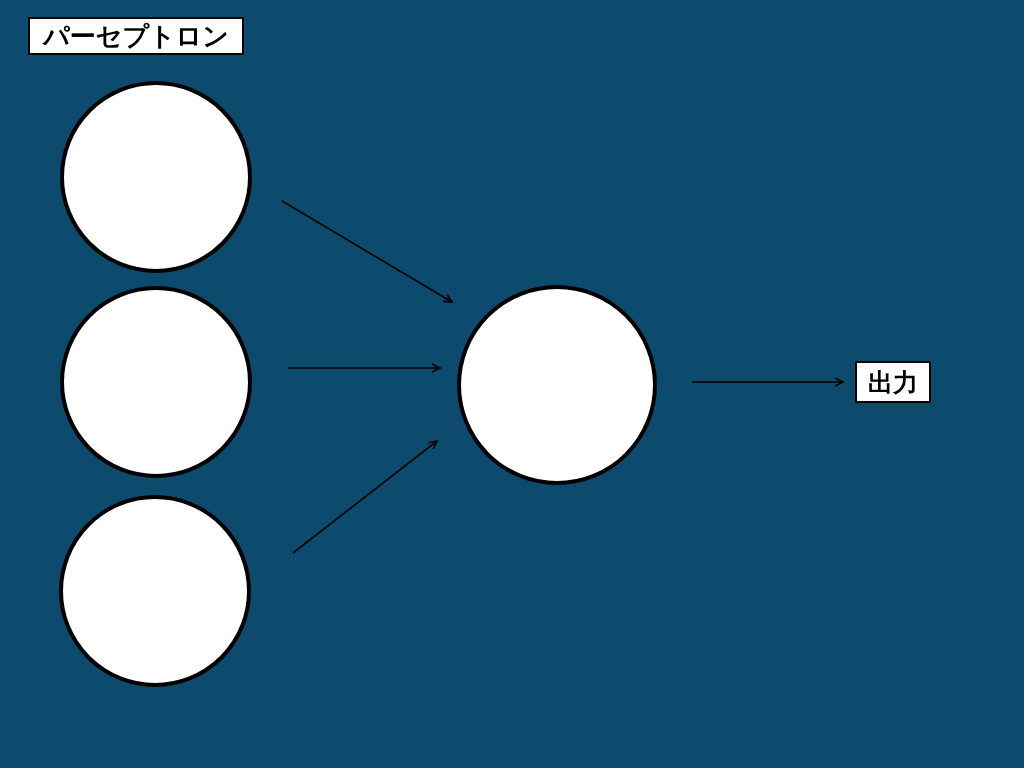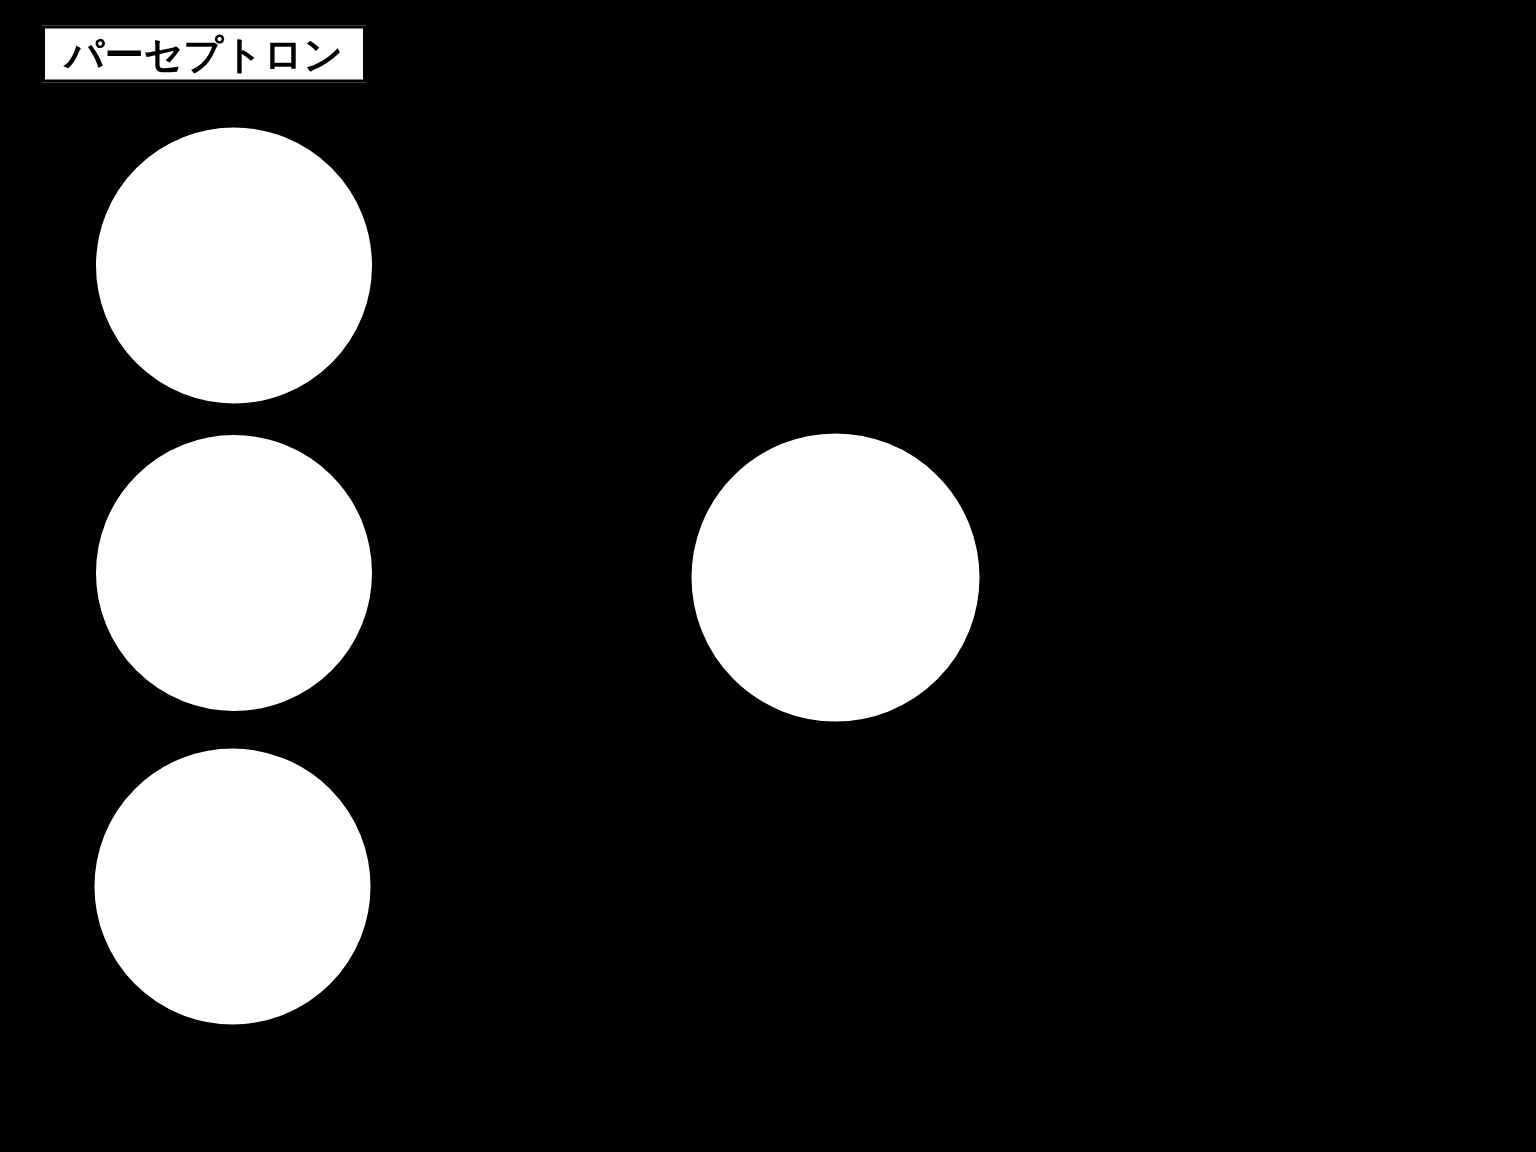--- a/index.html
+++ b/index.html
@@ -5,21 +5,21 @@
   html, body {
     margin: 0;
     padding: 0;
     background: #ffffff;
     font-family: "Liberation Sans", "DejaVu Sans", sans-serif;
   }
   .canvas {
     position: relative;
     width: 1024px;
     height: 768px;
-    background: #000000;
+    background: #0c4a6e;
     overflow: hidden;
   }
   #diagram-svg {
     position: absolute;
     left: 0;
     top: 0;
     width: 1024px;
     height: 768px;
   }
   circle.node {
@@ -78,14 +78,15 @@
     <g id="nodes-layer">
         <circle cx="156" cy="177" r="94" class="node"></circle>
         <circle cx="156" cy="382" r="94" class="node"></circle>
         <circle cx="155" cy="591" r="94" class="node"></circle>
         <circle cx="557" cy="385" r="98" class="node"></circle>
       </g>
   </svg>
 
   <div class="label-box title">パーセプトロン</div>
 
+  <div class="label-box output">出力</div>
 
 </div>
 
 </body></html>

